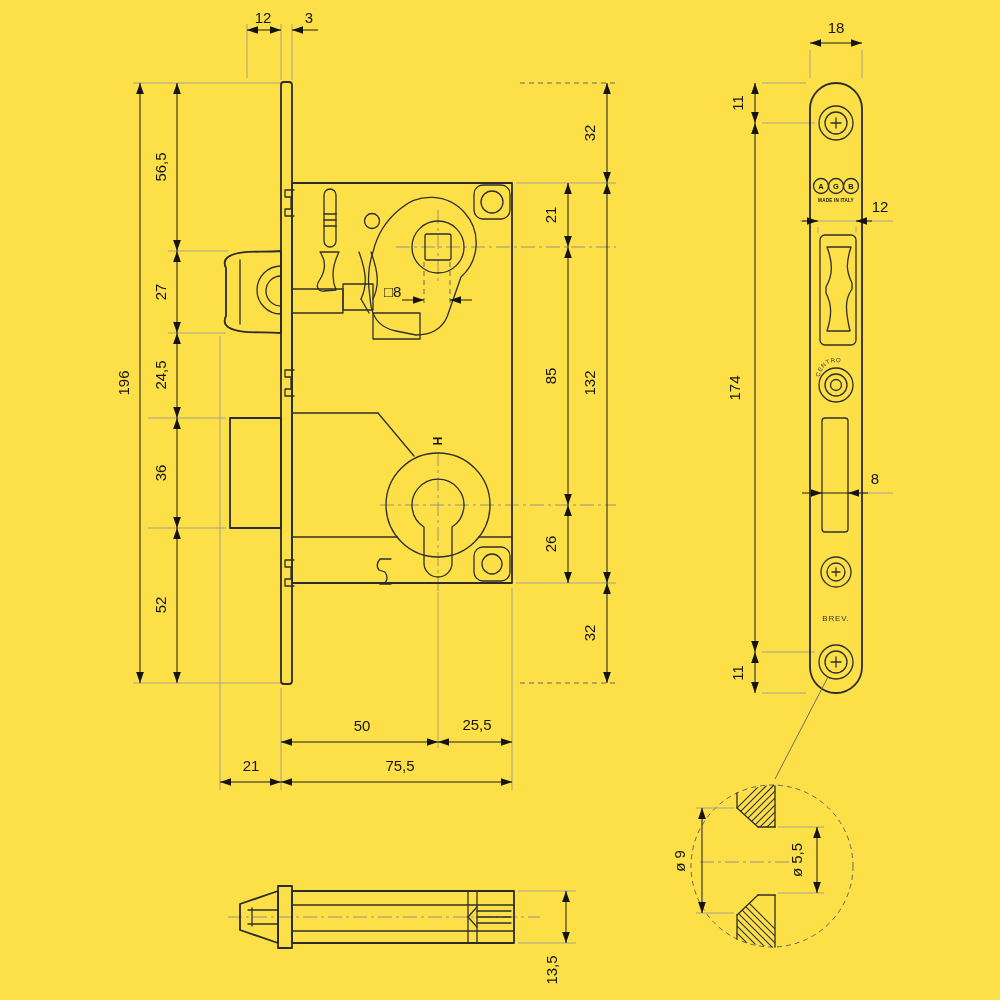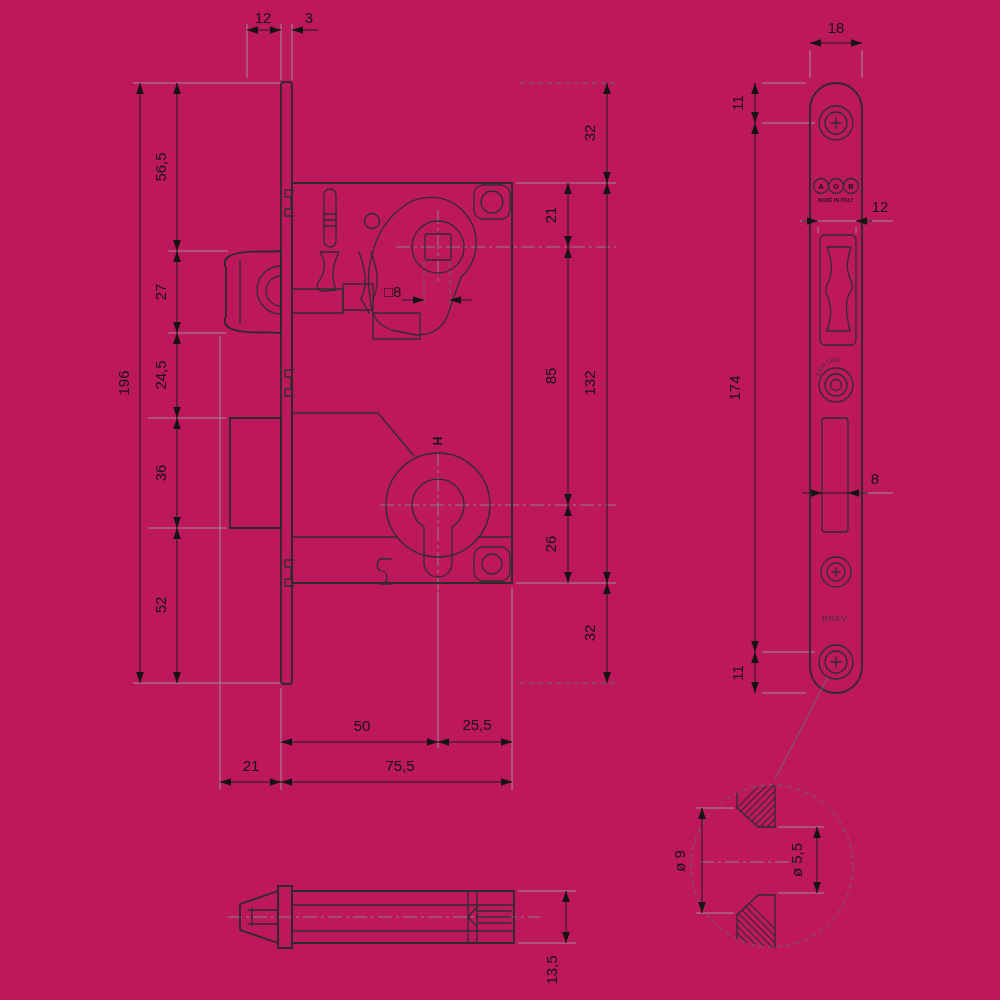--- a/index.html
+++ b/index.html
@@ -1,16 +1,16 @@
 <!DOCTYPE html>
 <html><head>
 <meta charset="utf-8">
 <style>
   html,body{margin:0;padding:0;background:#ffffff;}
-  .canvas{width:1000px;height:1000px;background:#be185d;position:relative;overflow:hidden;}
+  .canvas{width:1000px;height:1000px;background:#fde047;position:relative;overflow:hidden;}
   svg{display:block;}
   .outline{fill:none;stroke:#2b2b2b;stroke-width:1.8;stroke-linejoin:round;stroke-linecap:round;}
   .inner{fill:none;stroke:#2e2e2e;stroke-width:1.3;stroke-linejoin:round;stroke-linecap:round;}
   .dim{fill:none;stroke:#1c1c1c;stroke-width:1;}
   .ext{fill:none;stroke:#9b9b9b;stroke-width:0.9;}
   .leader{fill:none;stroke:#6b6b6b;stroke-width:1;}
   .cl{fill:none;stroke:#8a8a8a;stroke-width:0.9;stroke-dasharray:14 4 3 4;}
   .dash{fill:none;stroke:#666;stroke-width:1;stroke-dasharray:5 4;}
   .hatch{stroke:#2b2b2b;stroke-width:1.1;}
   text{font-family:"Liberation Sans","DejaVu Sans",sans-serif;font-size:15px;fill:#141414;}

